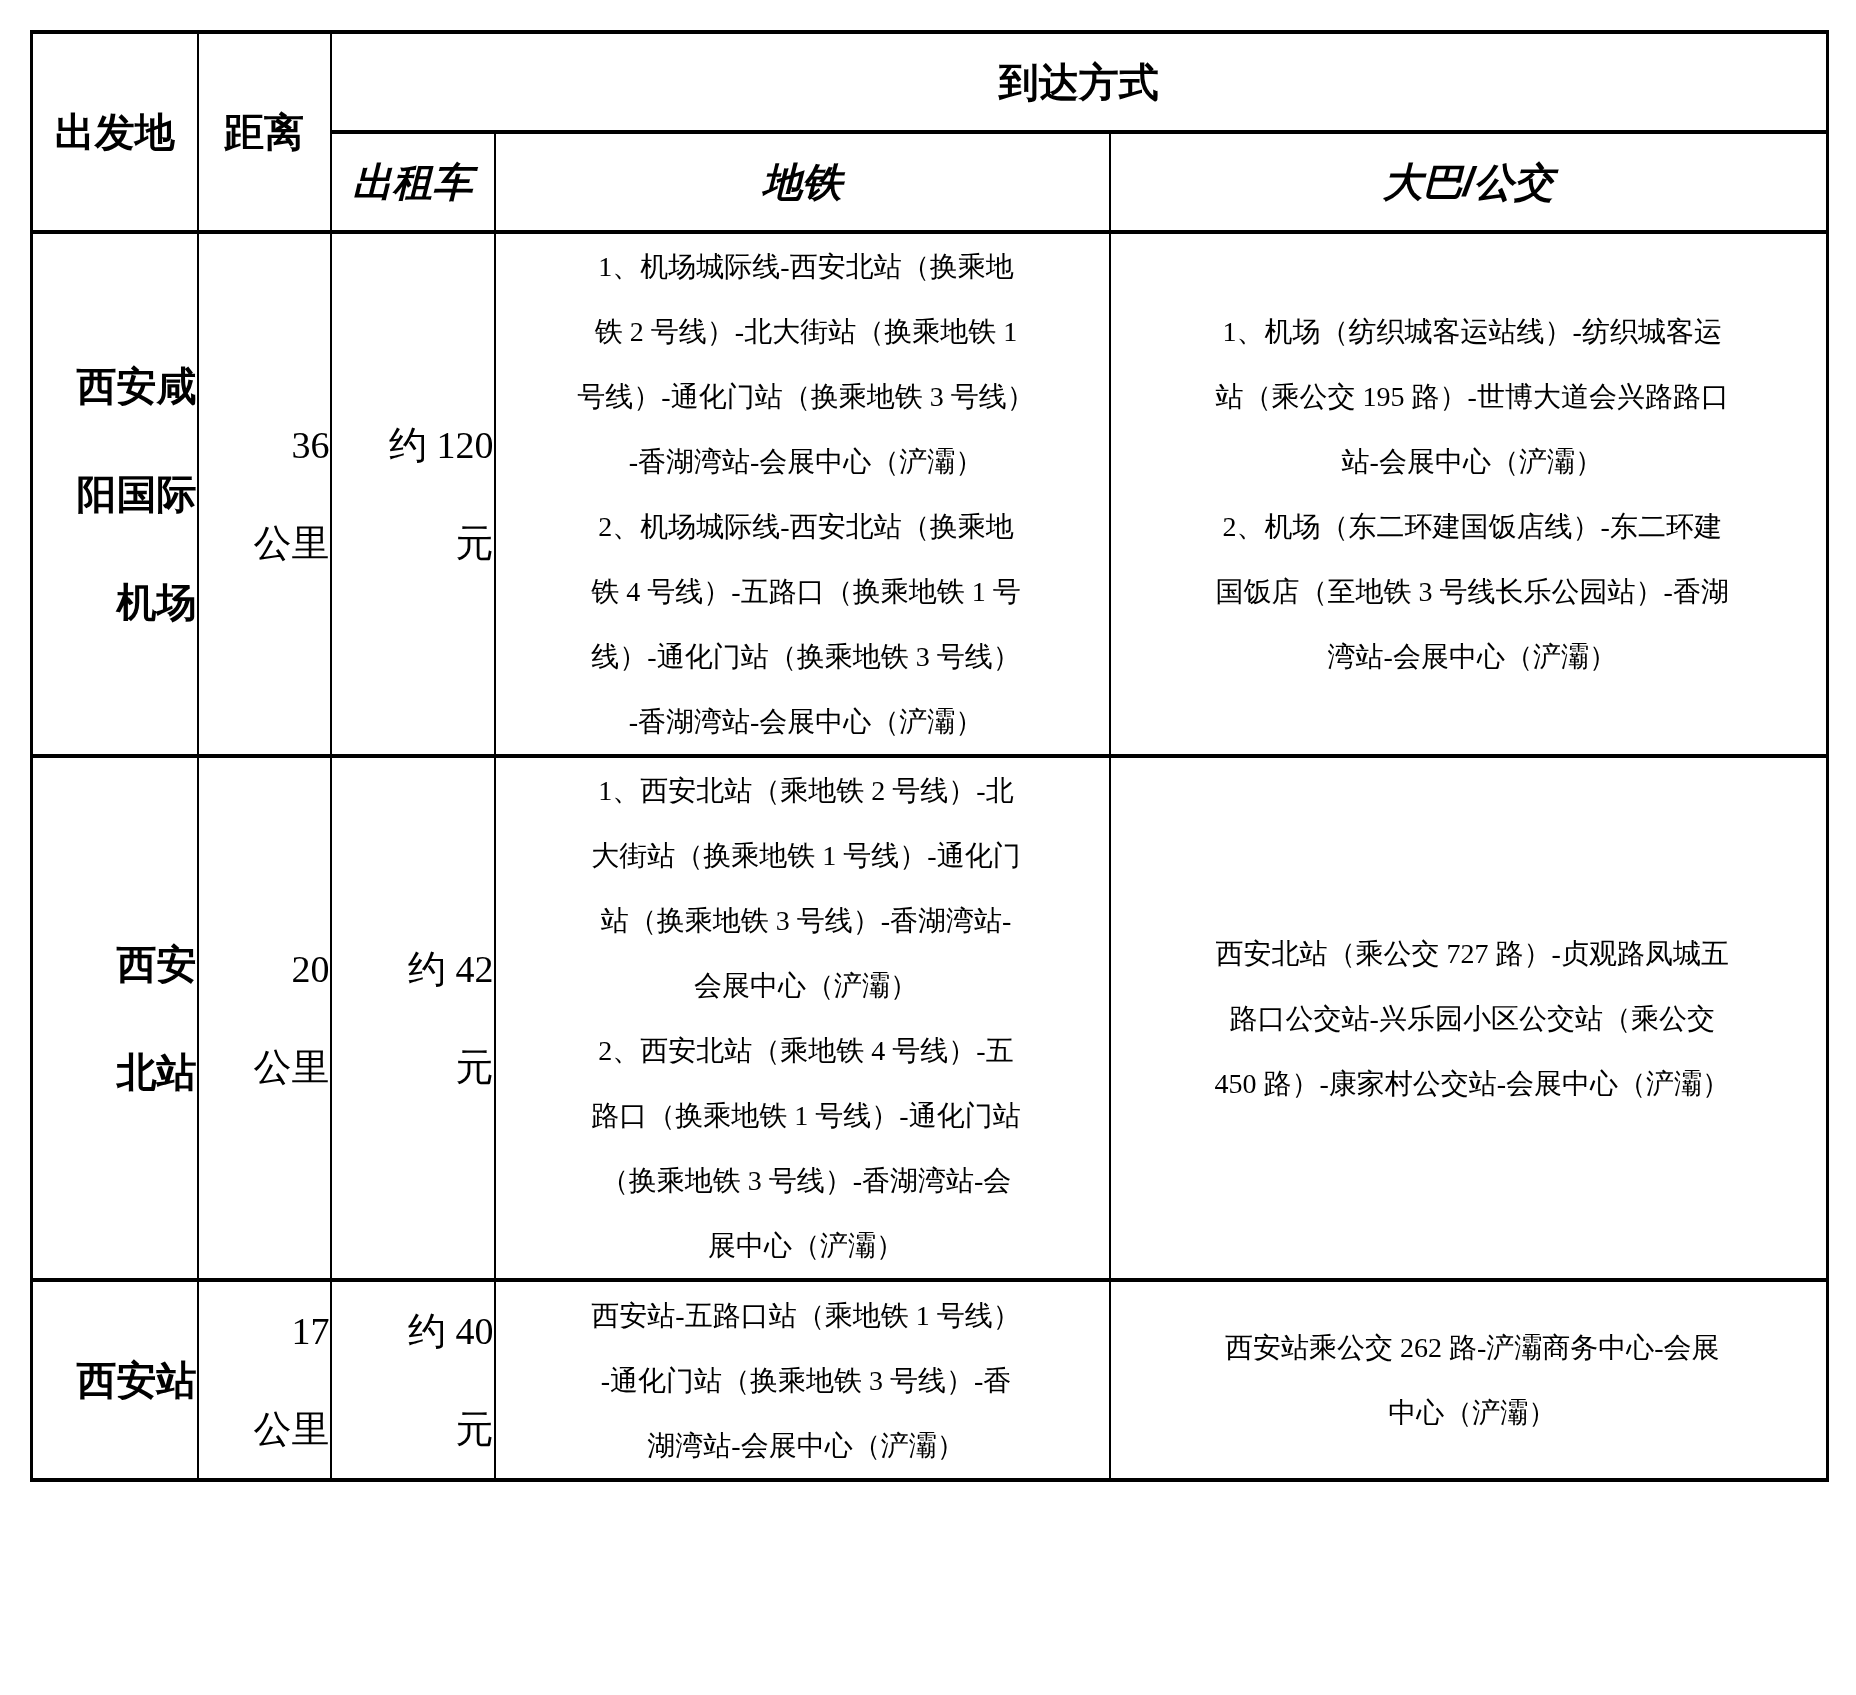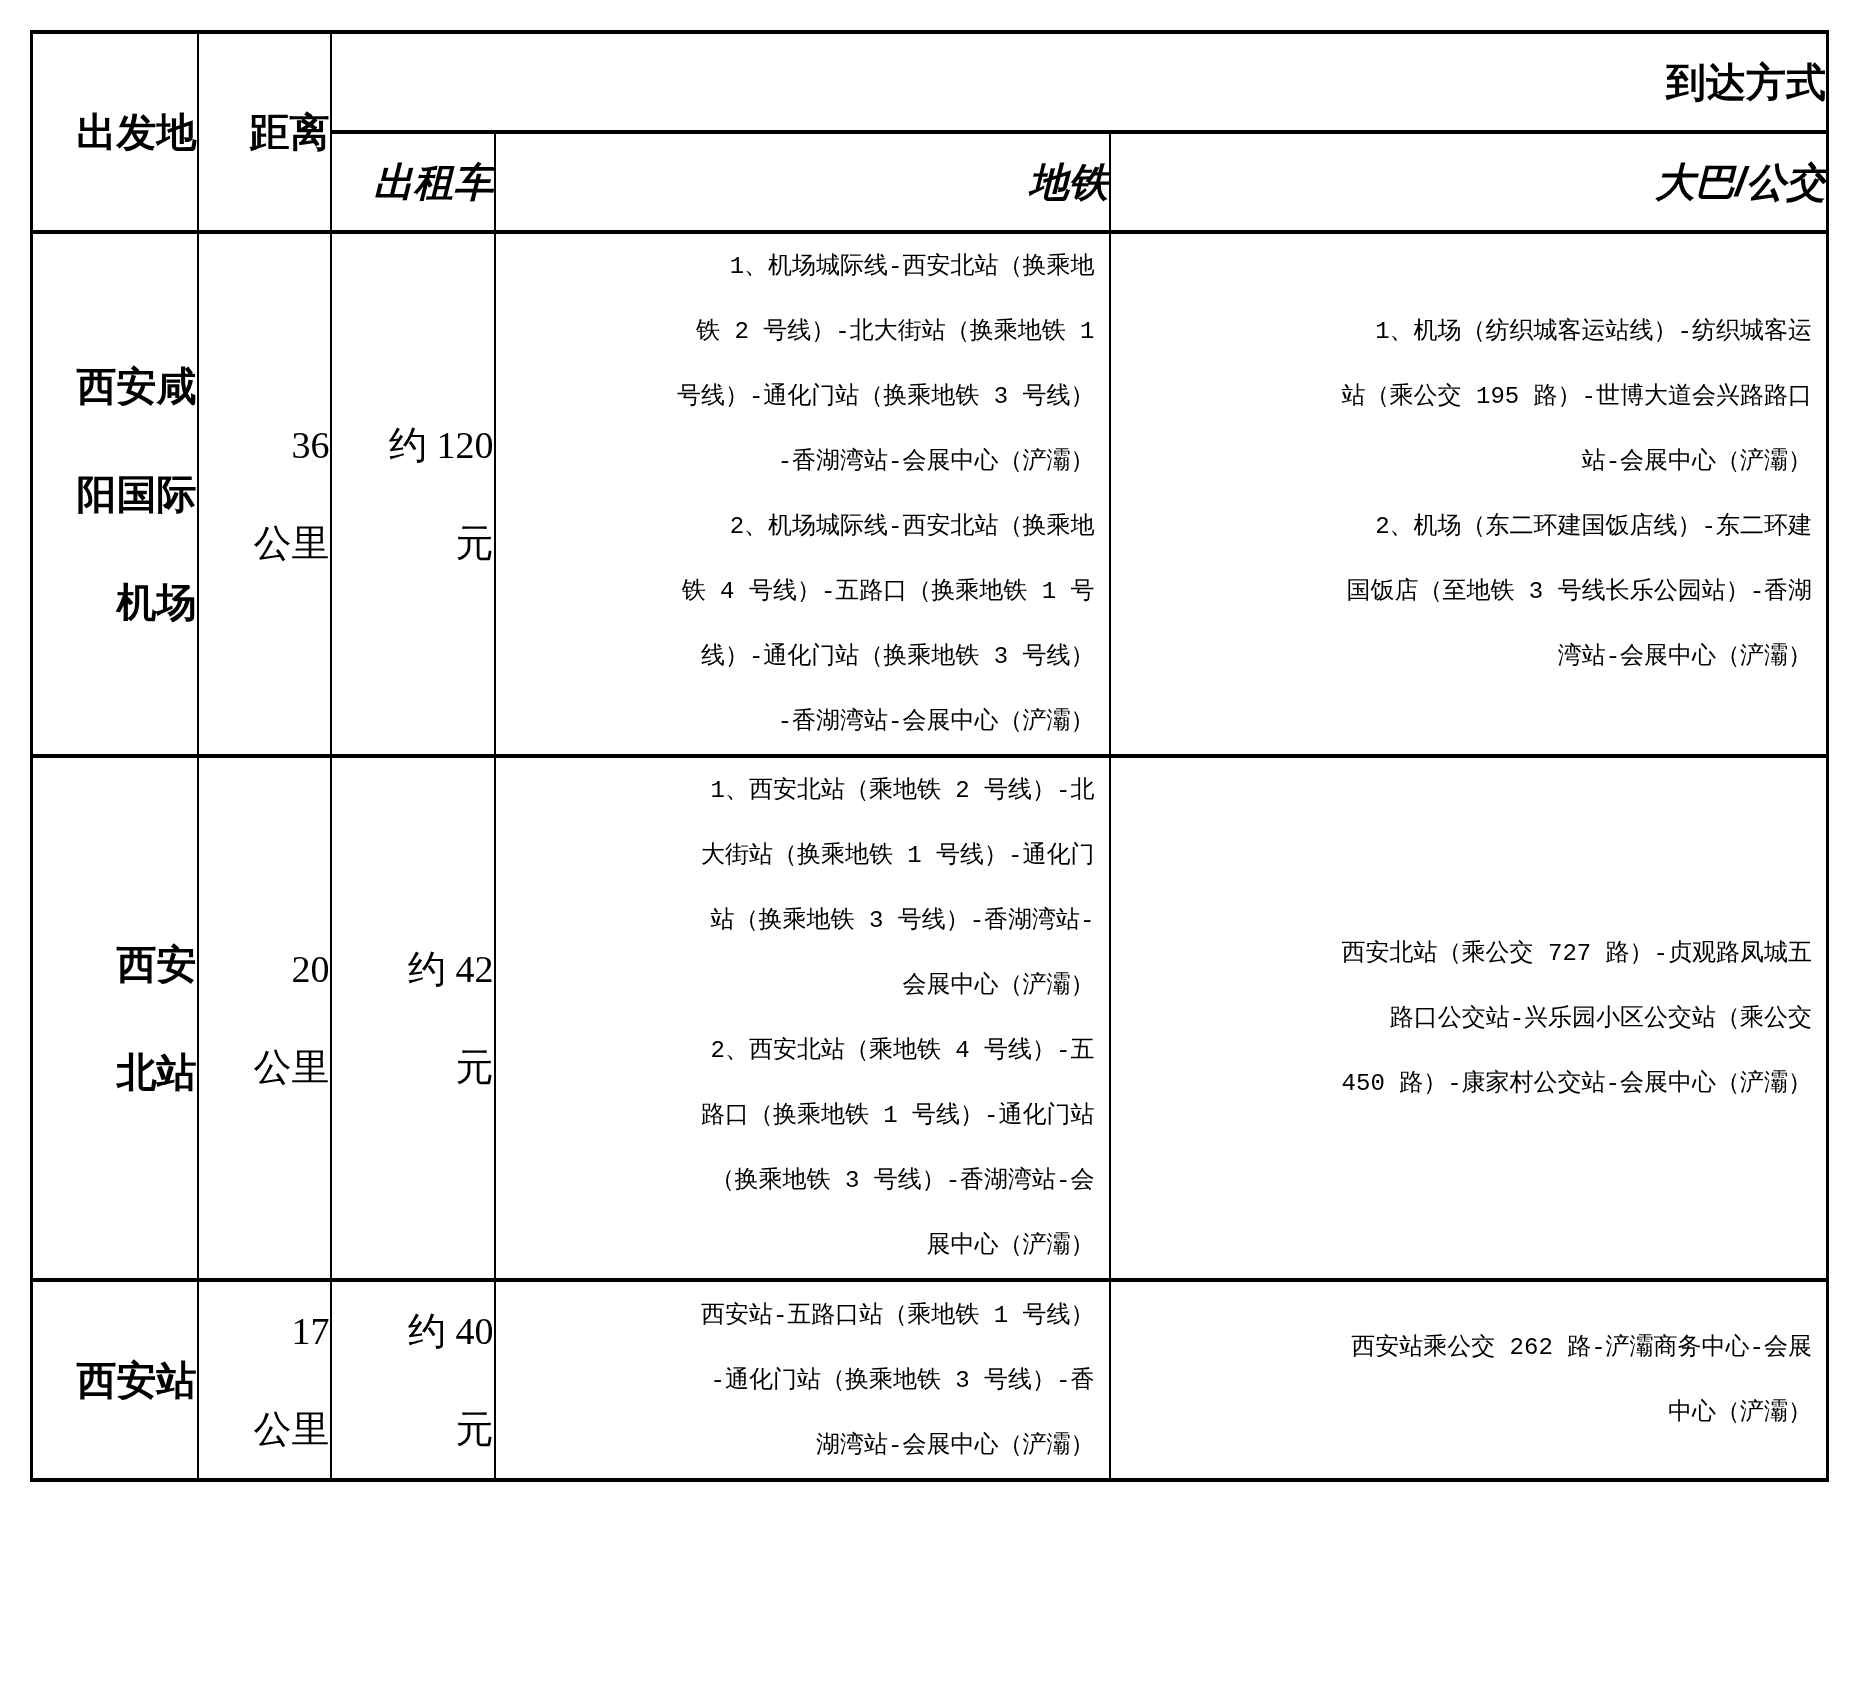--- a/index.html
+++ b/index.html
@@ -12,39 +12,39 @@
   }
   .ttable th,.ttable td{
     border:2px solid #000;
     border-top-width:4px;border-bottom-width:4px;
     vertical-align:middle;
     overflow:hidden;
     padding:0;
   }
   .ttable th{
     font-family:'Liberation Sans','DejaVu Sans',sans-serif;
-    font-weight:bold;font-size:40px;text-align:right;line-height:1.2;
+    font-weight:bold;font-size:40px;text-align:center;line-height:1.2;
   }
   tr.hr1{height:100px;}
   tr.hr2{height:100px;font-style:italic;}
   tr.r0{height:518px;}
   tr.r1{height:519px;}
   tr.r2{height:196px;}
   td.c{
     text-align:right;
     font-family:'Liberation Serif','DejaVu Serif',serif;
     font-size:38px;line-height:98px;
   }
   td.b{
     font-family:'Liberation Sans','DejaVu Sans',sans-serif;
     font-weight:bold;font-size:40px;line-height:108px;
   }
   td.route{
-    font-family:Liberation Mono, monospace;
-    font-size:24px;line-height:65px;text-align:right;
+    font-family:Liberation Serif, serif;
+    font-size:28px;line-height:65px;text-align:center;
     padding:0 14px 0 22px;
   }
   .pre{white-space:pre-line;}
 </style>
 </head>
 <body>
 
 <div class="page">
   <table class="ttable">
     <colgroup>

